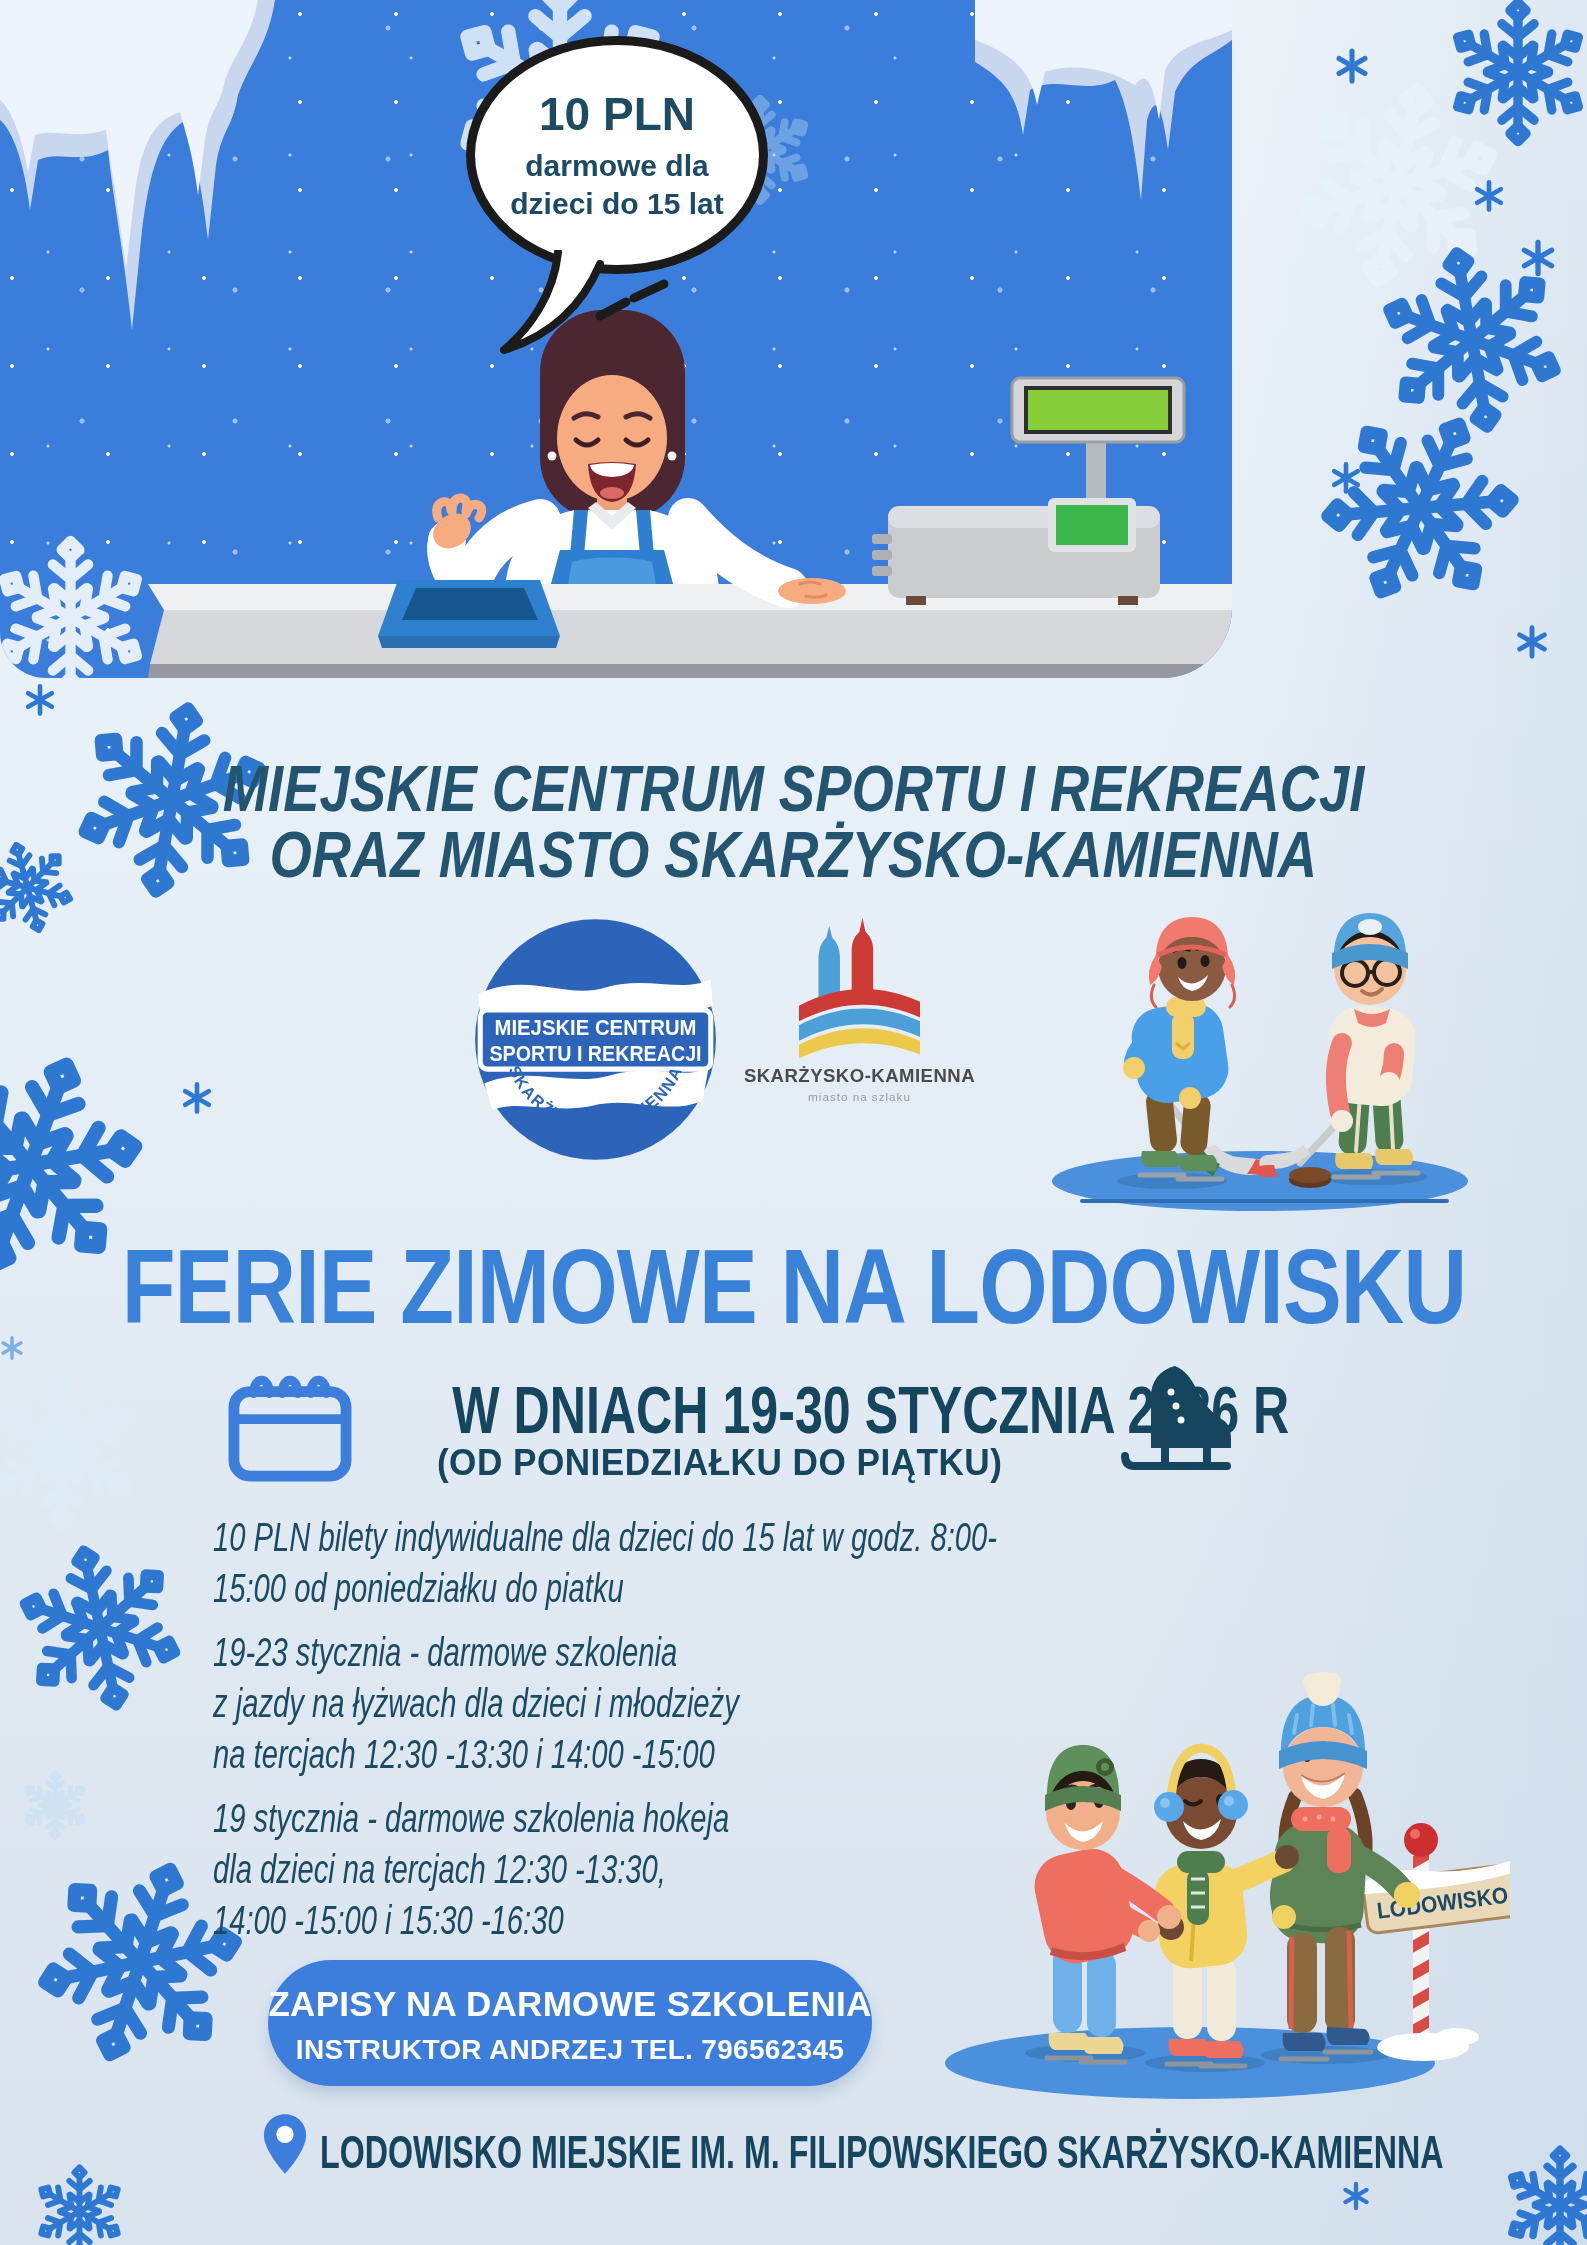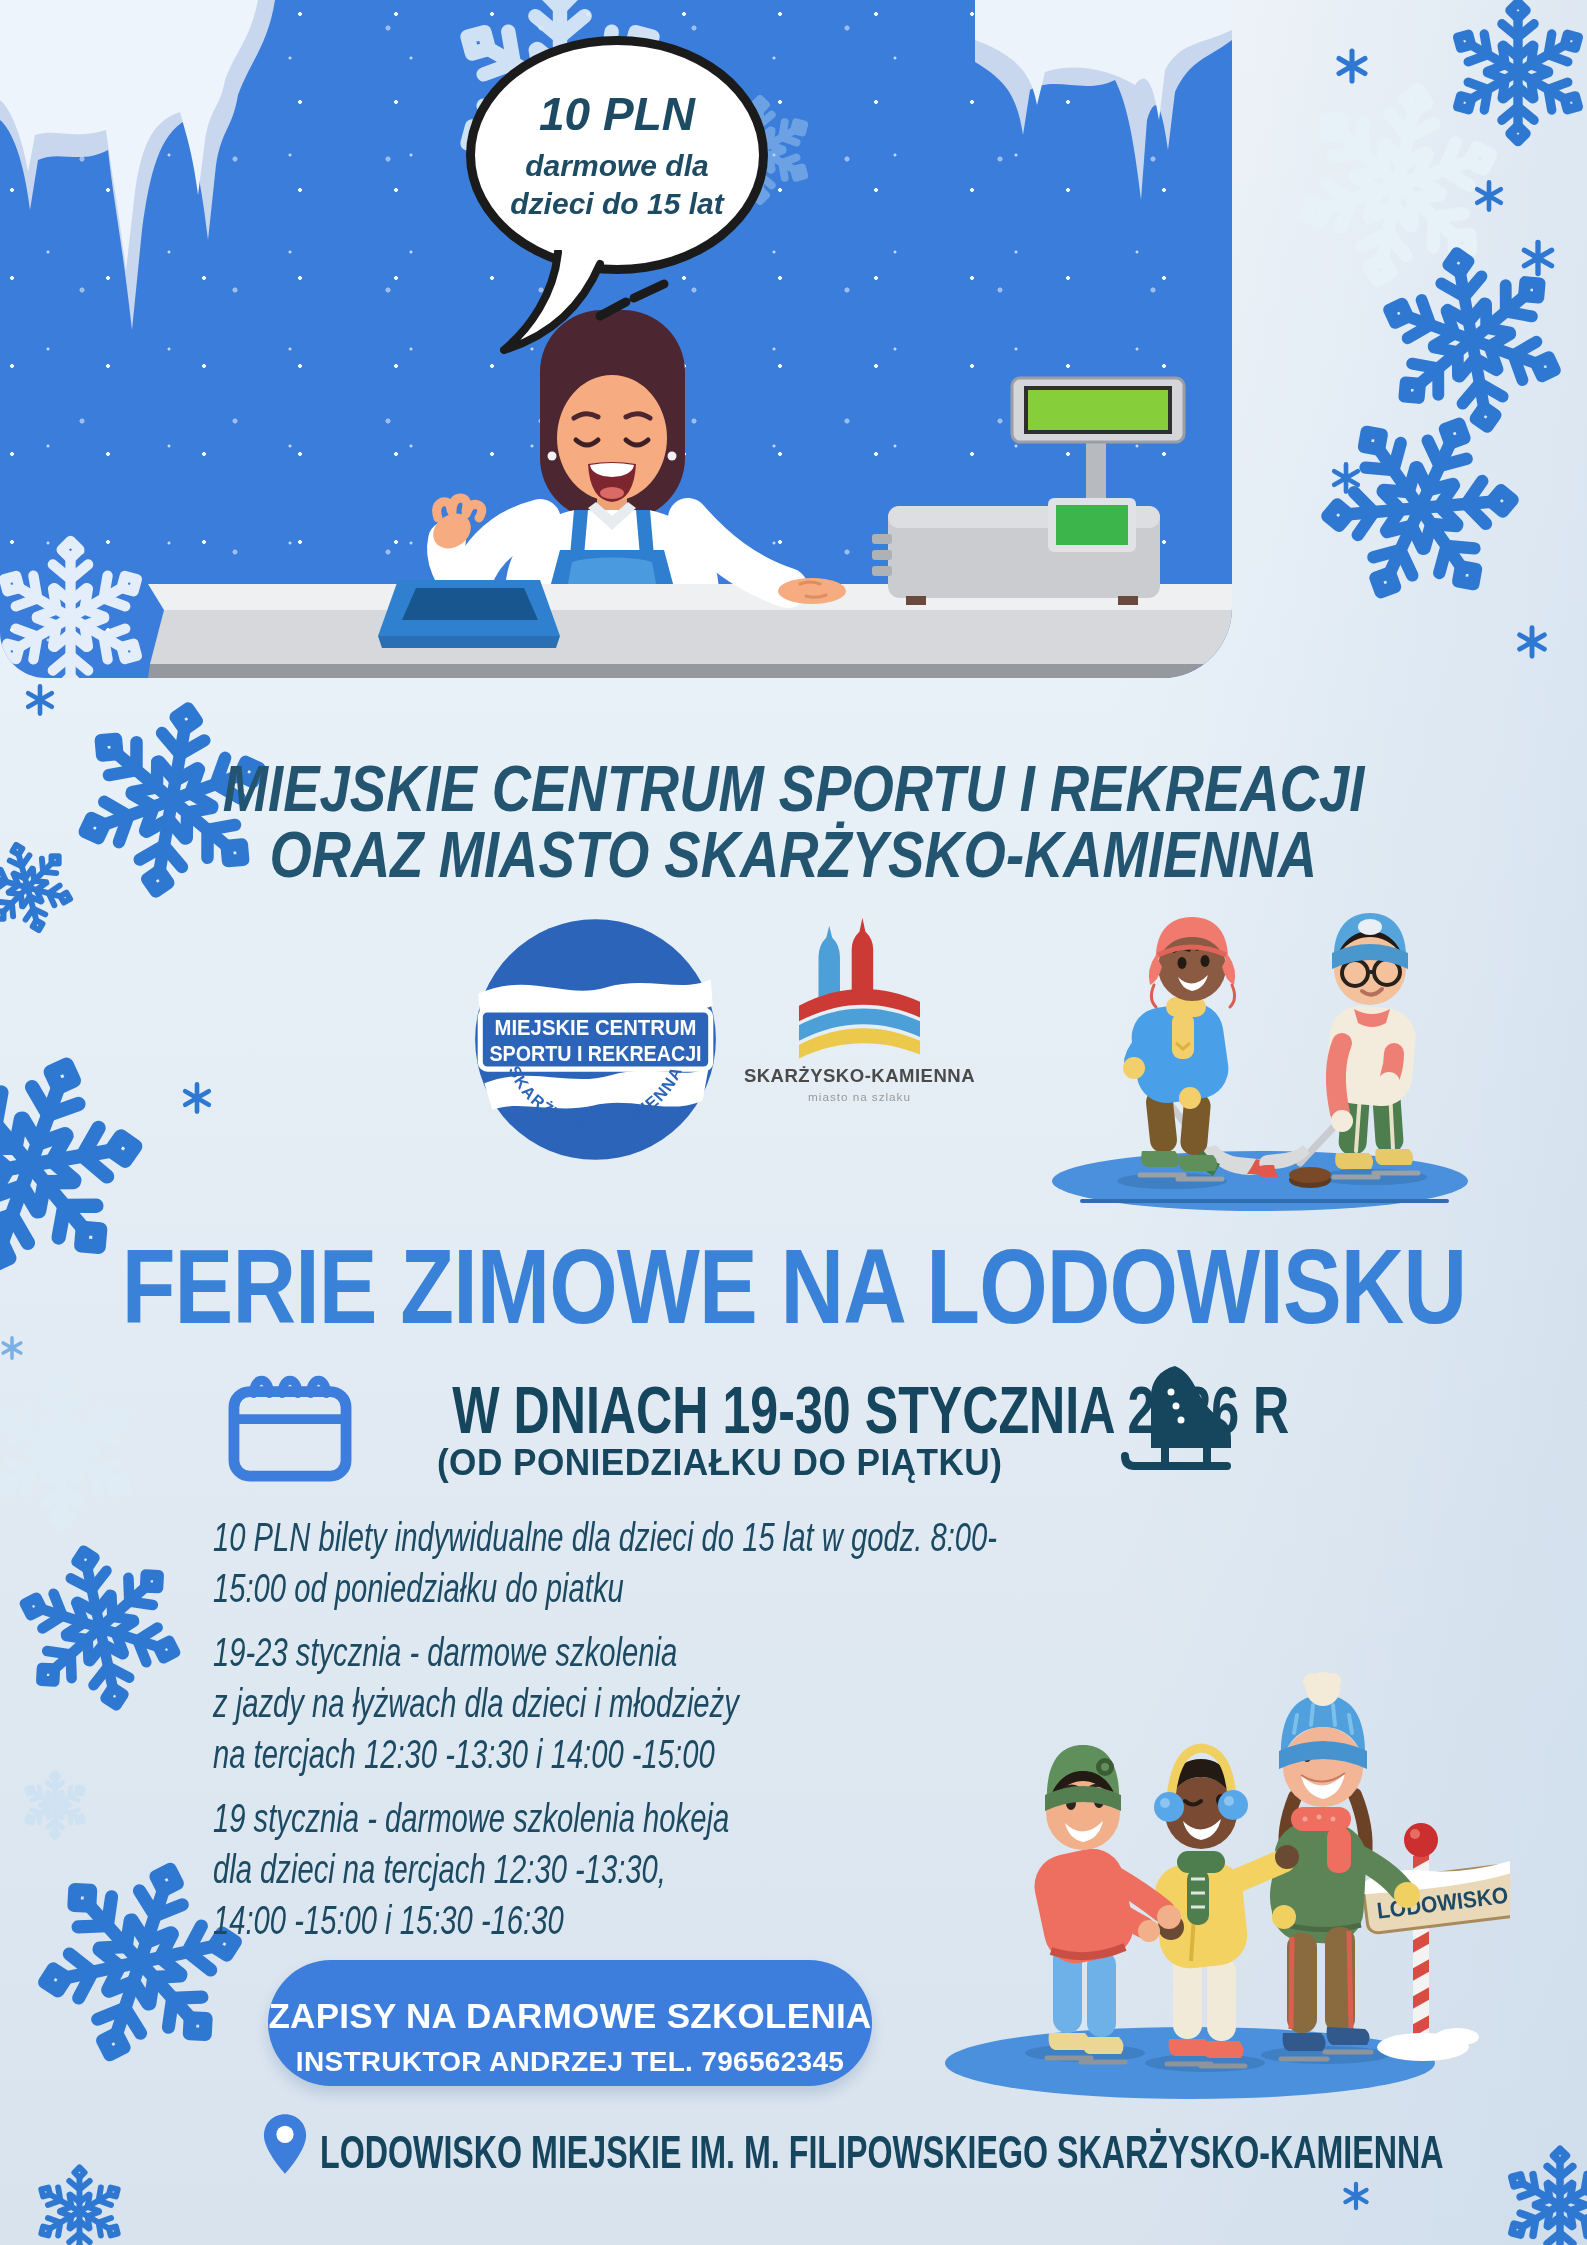--- a/index.html
+++ b/index.html
@@ -32,29 +32,29 @@
   .dateline{font-size:66px;font-weight:800;color:#16455e;transform:scaleX(.76);}
   .subline{font-size:37px;font-weight:700;color:#16455e;letter-spacing:.5px;transform:scaleX(.95);}
   .paras{position:absolute;left:213px;top:1512px;z-index:3;transform:scaleX(.73);transform-origin:left top;
          font-size:40px;font-style:italic;font-weight:500;color:#1c4a63;line-height:51px;}
   .paras p{margin:0 0 13px 0;}
   .paras span{display:block;white-space:nowrap;}
   .bubble{
     position:absolute;left:466px;top:36px;width:302px;height:238px;z-index:4;
     background:#fff;border:9px solid #1b1b1b;border-radius:50%;
     display:flex;flex-direction:column;align-items:center;justify-content:center;
-    color:#1d4b63;font-style:italic;text-align:center;box-sizing:border-box;
+    color:#1d4b63;text-align:center;box-sizing:border-box;
   }
   .bubble .b1{font-size:46px;font-weight:700;margin-bottom:6px;}
   .bubble .b2,.bubble .b3{font-size:30px;font-weight:600;line-height:38px;}
   .cta{
     position:absolute;left:268px;top:1960px;width:604px;height:126px;border-radius:63px;z-index:3;
     background:#3d7edd;color:#fff;text-align:center;box-shadow:0 8px 14px rgba(40,80,140,.18);
   }
-  .cta .c1{margin-top:36px;font-size:35px;font-weight:800;letter-spacing:.3px;}
+  .cta .c1{margin-top:24px;font-size:35px;font-weight:800;letter-spacing:.3px;}
   .cta .c2{margin-top:10px;font-size:28px;font-weight:800;letter-spacing:.3px;}
   .loc{position:absolute;left:320px;top:2122px;z-index:3;font-size:46px;font-weight:800;color:#16455e;
        transform:scaleX(.70);transform-origin:left top;white-space:nowrap;line-height:60px;}
 </style>
 </head>
 <body>
 
 <div class="poster">
 
   <svg width="0" height="0" style="position:absolute" aria-hidden="true">

